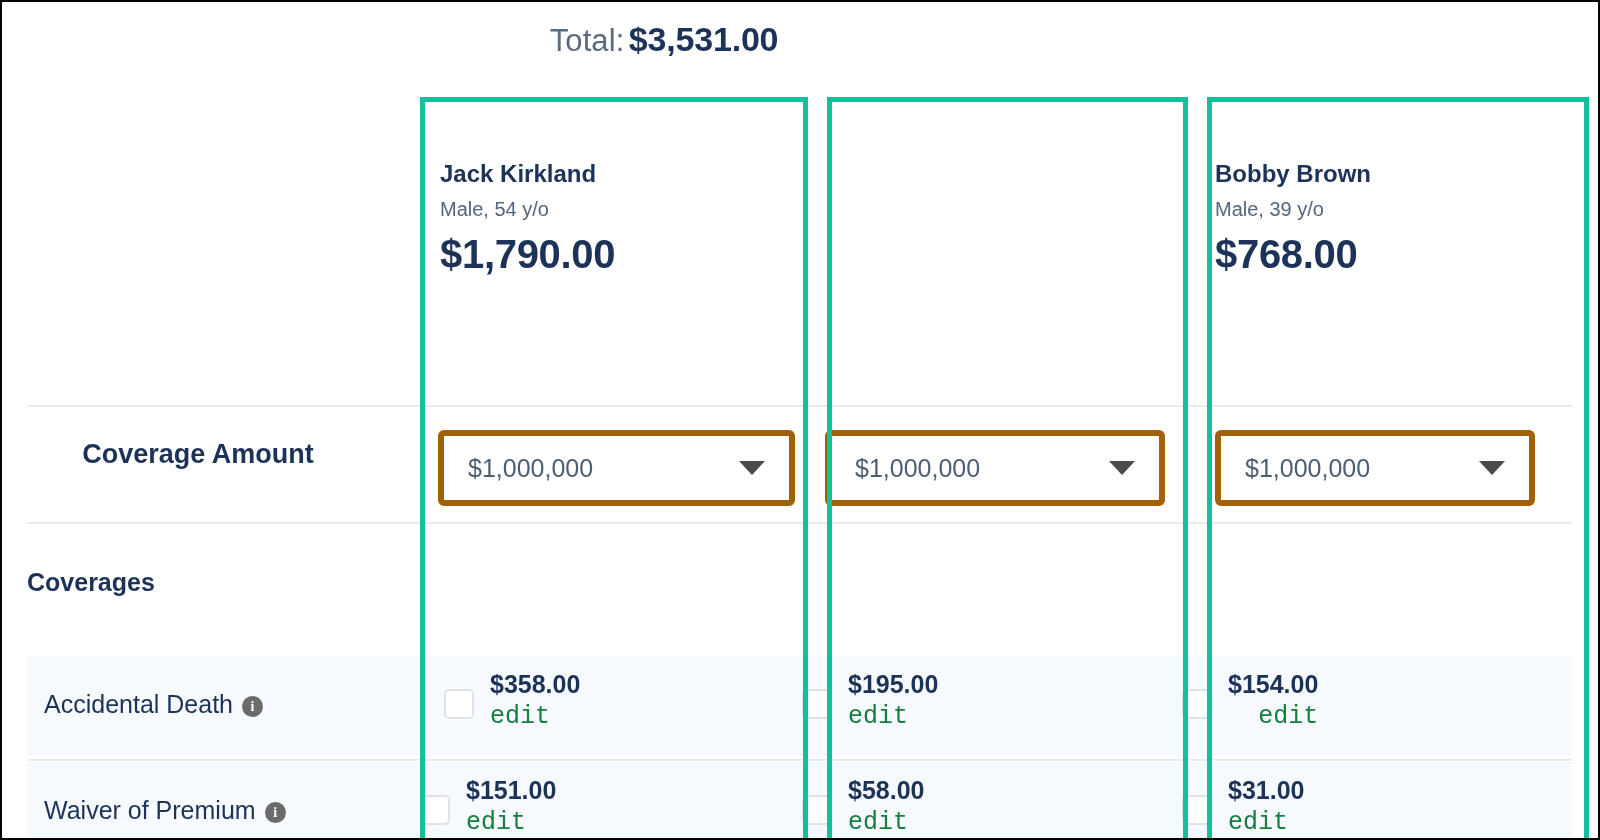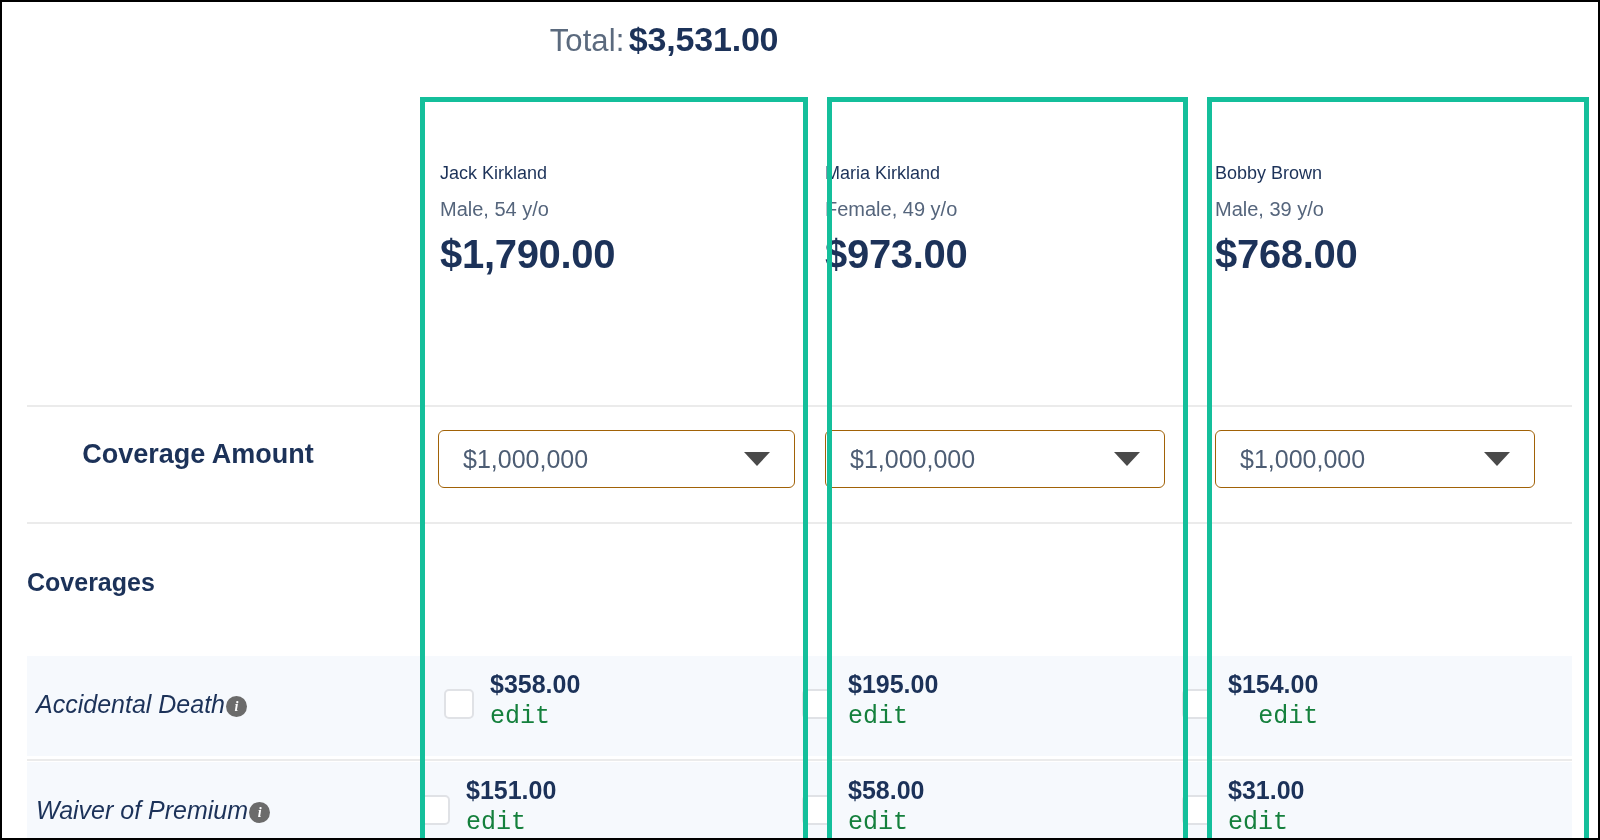--- a/index.html
+++ b/index.html
@@ -81,28 +81,27 @@
     left: 25px;
     width: 1545px;
     background: #f6f9fd;
   }
   #band-0 { top: 654px; height: 100px; }
   #band-1 { top: 760px; height: 78px; }
 
   
   .cov-name {
     position: absolute;
-    left: 34px;
+    left: 42px;
     display: flex;
     align-items: center;
-    gap: 1px;
-    color: #1c3259;
-    font-size: 25px;
-    white-space: nowrap;
-    font-style: italic;
+    gap: 9px;
+    color: #1c3259;
+    font-size: 25px;
+    white-space: nowrap;
   }
   #cov-name-0 { top: 688px; }
   #cov-name-1 { top: 794px; }
 
   .info-icon {
     width: 21px;
     height: 21px;
     border-radius: 50%;
     background: #6b6b6b;
     color: #ffffff;
@@ -134,45 +133,45 @@
   .person-head {
     position: absolute;
     top: 155px;
     white-space: nowrap;
   }
   #person-head-0 { left: 438px; }
   #person-head-1 { left: 823px; }
   #person-head-2 { left: 1213px; }
 
   .person-name {
-    font-size: 18px;
-    font-weight: normal;
+    font-size: 24px;
+    font-weight: bold;
     color: #1c3259;
     line-height: 33px;
   }
   .person-meta {
     font-size: 20px;
     color: #55657c;
     line-height: 38px;
   }
   .person-price {
     font-size: 40px;
     font-weight: bold;
     color: #1c3259;
     line-height: 52px;
     letter-spacing: -0.3px;
   }
 
   
   .dropdown {
     position: absolute;
     top: 428px;
-    height: 58px;
+    height: 76px;
     background: #ffffff;
-    border: 1px solid #a16207;
+    border: 6px solid #a16207;
     border-radius: 6px;
     display: flex;
     align-items: center;
     cursor: pointer;
   }
   #dropdown-0 { left: 436px; width: 357px; }
   #dropdown-1 { left: 823px; width: 340px; }
   #dropdown-2 { left: 1213px; width: 320px; }
 
   .dropdown-value {
@@ -261,25 +260,20 @@
   <div class="cov-name" id="cov-name-1">
     <span>Waiver of Premium</span>
     <span class="info-icon">i</span>
   </div>
 
   <div class="person-head" id="person-head-0">
     <div class="person-name">Jack Kirkland</div>
     <div class="person-meta">Male, 54 y/o</div>
     <div class="person-price">$1,790.00</div>
   </div>
-  <div class="person-head" id="person-head-1">
-    <div class="person-name">Maria Kirkland</div>
-    <div class="person-meta">Female, 49 y/o</div>
-    <div class="person-price">$973.00</div>
-  </div>
   <div class="person-head" id="person-head-2">
     <div class="person-name">Bobby Brown</div>
     <div class="person-meta">Male, 39 y/o</div>
     <div class="person-price">$768.00</div>
   </div>
 
   <div class="dropdown" id="dropdown-0">
     <span class="dropdown-value">$1,000,000</span>
     <span class="caret"></span>
   </div>

